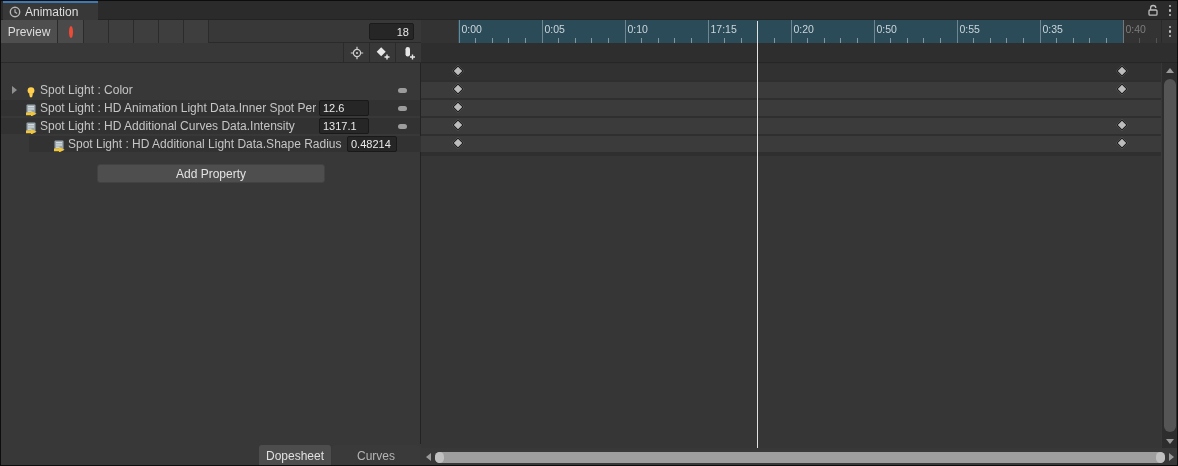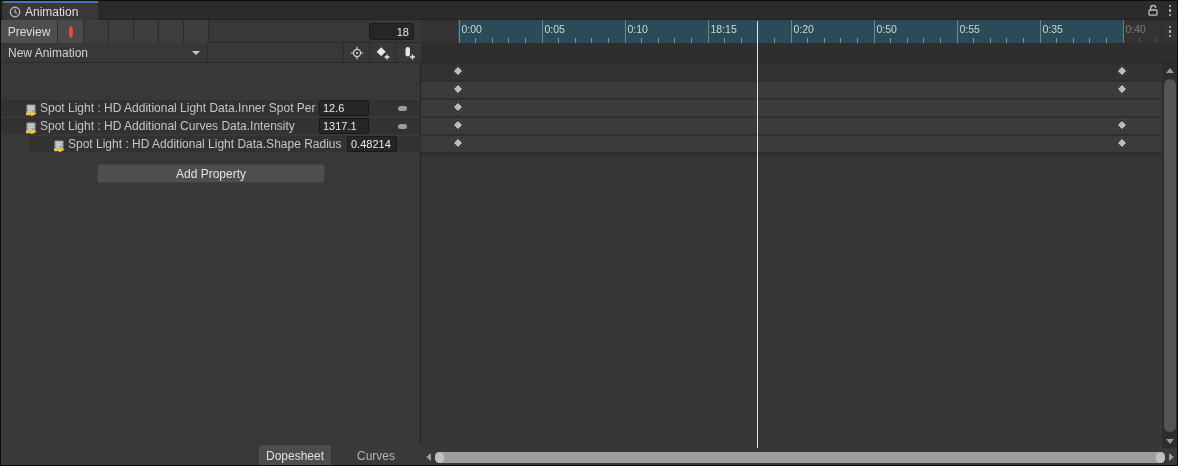--- a/index.html
+++ b/index.html
@@ -202,40 +202,36 @@
       <div class="tick" style="left: 635.1px;"></div>
       <div class="tick" style="left: 651.7px;"></div>
       <div class="tick" style="left: 668.3px;"></div>
       <div class="tick" style="left: 684.9px;"></div>
       <div class="tick major" style="left: 701.5px;"></div>
       <div class="tick out" style="left: 718.1px;"></div>
       <div class="tick out" style="left: 734.7px;"></div>
       <span class="ruler-label" style="left: 40.5px;">0:00</span>
       <span class="ruler-label" style="left: 123.5px;">0:05</span>
       <span class="ruler-label" style="left: 206.5px;">0:10</span>
-      <span class="ruler-label" style="left: 289.5px;">18:15</span>
+      <span class="ruler-label" style="left: 289.5px;">17:15</span>
       <span class="ruler-label" style="left: 372.5px;">0:20</span>
       <span class="ruler-label" style="left: 455.5px;">0:50</span>
       <span class="ruler-label" style="left: 538.5px;">0:55</span>
       <span class="ruler-label" style="left: 621.5px;">0:35</span>
       <span class="ruler-label out" style="left: 704.5px;">0:40</span>
     </div>
   <div class="ruler-corner">
     <span class="kebab">
         <i></i>
         <i></i>
         <i></i>
       </span>
   </div>
 
   <div class="row2">
-    <div class="clip-dd">
-      <span>New Animation</span>
-      <span class="caret"></span>
-    </div>
     <div class="tb2-spacer"></div>
     <button class="icon-btn">
         <svg width="14" height="14" viewBox="0 0 14 14">
           <circle cx="7" cy="7" r="3.6" fill="none" stroke="#cfcfcf" stroke-width="1.2"></circle>
           <circle cx="7" cy="7" r="1.1" fill="#cfcfcf"></circle>
           <path d="M7 .8V3M7 11v2.2M.8 7H3M11 7h2.2" stroke="#cfcfcf" stroke-width="1.2"></path>
         </svg>
       </button>
     <button class="icon-btn">
         <svg width="16" height="14" viewBox="0 0 16 14">
@@ -246,29 +242,38 @@
     <button class="icon-btn">
         <svg width="15" height="14" viewBox="0 0 15 14">
           <rect x="4.5" y="1" width="4.5" height="9.5" rx="2.2" fill="#e6e6e6"></rect>
           <path d="M11.5 8.5v5M9 11h5" stroke="#e6e6e6" stroke-width="1.4"></path>
         </svg>
       </button>
   </div>
 
   <div class="left-panel" id="left-panel">
     <button class="add-property">Add Property</button>
+  <div class="prop-row" style="top: 19px;">
+        <span class="foldout"></span>
+        <span class="prop-icon"><svg width="12" height="12" viewBox="0 0 12 12">
+            <circle cx="6" cy="4.6" r="3.4" fill="var(--light-icon)"></circle>
+            <path d="M4.1 7.4h3.8l-.5 2.7a1.4 1.4 0 0 1-2.8 0z" fill="var(--light-icon)"></path>
+          </svg></span>
+        <span class="prop-label">Spot Light : Color</span>
+        <span class="kf-dot"></span>
+      </div>
       <div class="prop-row striped" style="top: 37px;">
         <span class="prop-icon"><svg width="13" height="12" viewBox="0 0 13 12">
             <rect x="1.5" y="0.5" width="9" height="10" rx="1" fill="#97a4ab"></rect>
             <rect x="3" y="2.2" width="6" height="1.1" fill="#dfe6e9"></rect>
             <rect x="3" y="4.4" width="6" height="1.1" fill="#dfe6e9"></rect>
             <rect x="3" y="6.6" width="3.5" height="1.1" fill="#dfe6e9"></rect>
             <path d="M1 8.4h5V7.1l5.6 2.7L6 12.5v-1.3H1z" fill="var(--script-arrow)"></path>
           </svg></span>
-        <span class="prop-label clipped">Spot Light : HD Additional Light Data.Inner Spot Per</span>
+        <span class="prop-label clipped">Spot Light : HD Animation Light Data.Inner Spot Per</span>
         <input class="value-field" value="12.6" style="">
         <span class="kf-dot"></span>
       </div>
       <div class="prop-row striped" style="top: 55px;">
         <span class="prop-icon"><svg width="13" height="12" viewBox="0 0 13 12">
             <rect x="1.5" y="0.5" width="9" height="10" rx="1" fill="#97a4ab"></rect>
             <rect x="3" y="2.2" width="6" height="1.1" fill="#dfe6e9"></rect>
             <rect x="3" y="4.4" width="6" height="1.1" fill="#dfe6e9"></rect>
             <rect x="3" y="6.6" width="3.5" height="1.1" fill="#dfe6e9"></rect>
             <path d="M1 8.4h5V7.1l5.6 2.7L6 12.5v-1.3H1z" fill="var(--script-arrow)"></path>

